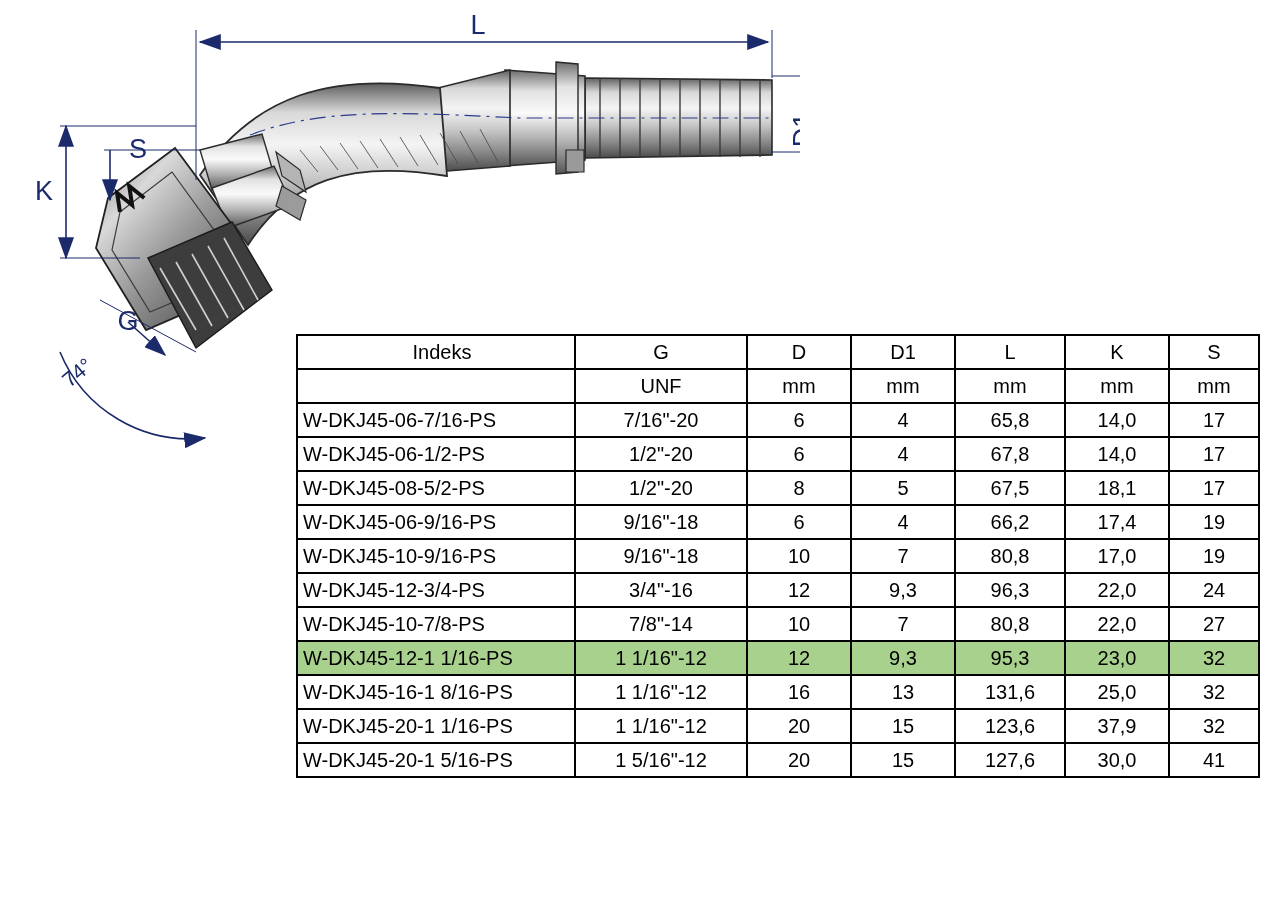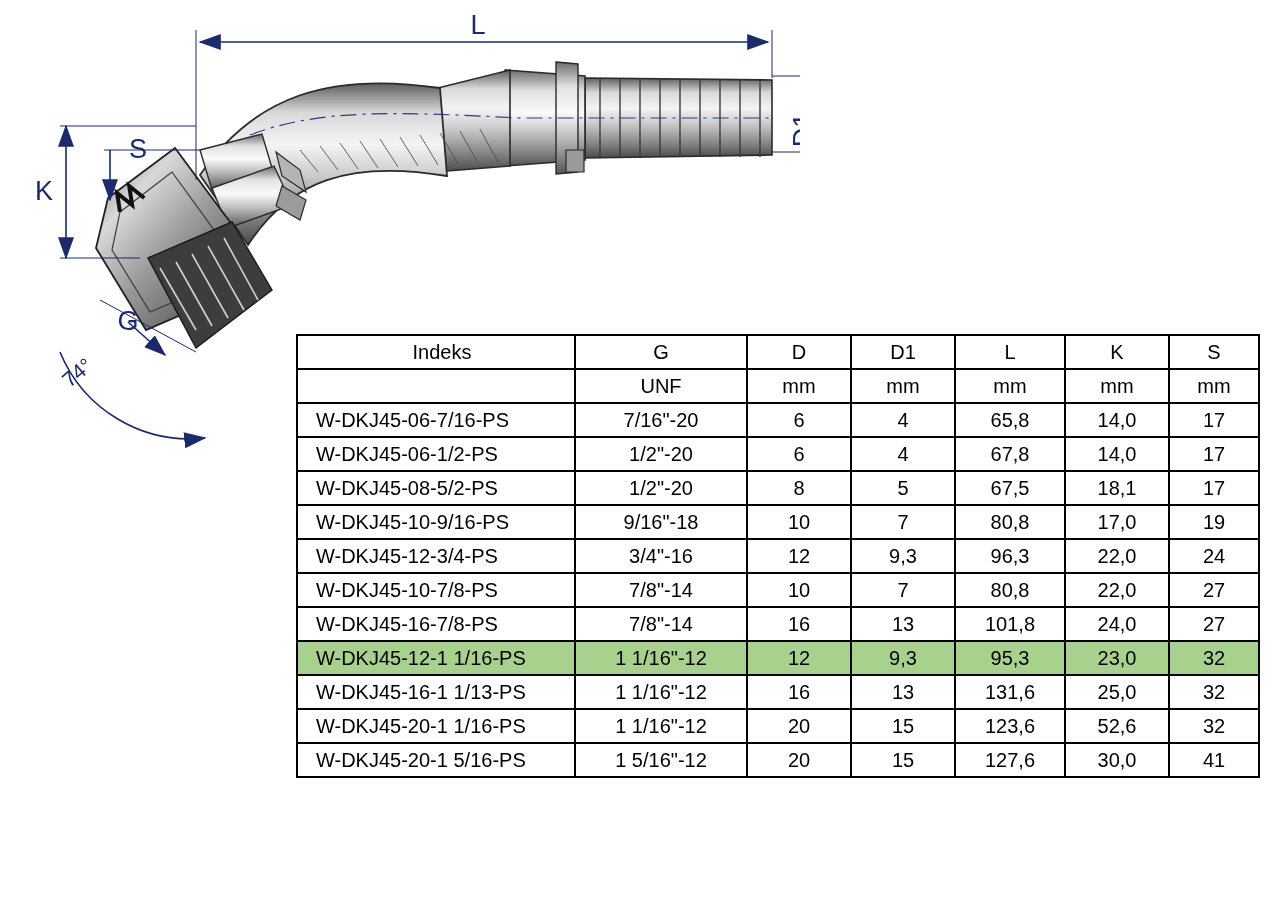--- a/index.html
+++ b/index.html
@@ -56,21 +56,21 @@
     font-size: 20px;
     font-family: "Liberation Sans", sans-serif;
     color: #000000;
     height: 30px;
     padding: 1px 4px;
     text-align: center;
     white-space: nowrap;
   }
   table.spec td.idx, table.spec th.idx {
     text-align: left;
-    padding-left: 18px;
+    padding-left: 5px;
   }
   table.spec th.idx { text-align: center; padding-left: 16px; margin-left: 20px;}
   col.c-index { width: 278px; }
   col.c-g     { width: 172px; }
   col.c-d     { width: 104px; }
   col.c-d1    { width: 104px; }
   col.c-l     { width: 110px; }
   col.c-k     { width: 104px; }
   col.c-s     { width: 90px; }
 
@@ -262,20 +262,29 @@
           <tr>
             <td class="idx">W-DKJ45-08-5/2-PS</td>
             <td>1/2"-20</td>
             <td>8</td>
             <td>5</td>
             <td>67,5</td>
             <td>18,1</td>
             <td>17</td>
           </tr>
           <tr>
+            <td class="idx">W-DKJ45-06-9/16-PS</td>
+            <td>9/16"-18</td>
+            <td>6</td>
+            <td>4</td>
+            <td>66,2</td>
+            <td>17,4</td>
+            <td>19</td>
+          </tr>
+          <tr>
             <td class="idx">W-DKJ45-10-9/16-PS</td>
             <td>9/16"-18</td>
             <td>10</td>
             <td>7</td>
             <td>80,8</td>
             <td>17,0</td>
             <td>19</td>
           </tr>
           <tr>
             <td class="idx">W-DKJ45-12-3/4-PS</td>
@@ -286,56 +295,47 @@
             <td>22,0</td>
             <td>24</td>
           </tr>
           <tr>
             <td class="idx">W-DKJ45-10-7/8-PS</td>
             <td>7/8"-14</td>
             <td>10</td>
             <td>7</td>
             <td>80,8</td>
             <td>22,0</td>
-            <td>27</td>
-          </tr>
-          <tr>
-            <td class="idx">W-DKJ45-16-7/8-PS</td>
-            <td>7/8"-14</td>
-            <td>16</td>
-            <td>13</td>
-            <td>101,8</td>
-            <td>24,0</td>
             <td>27</td>
           </tr>
           <tr class="highlight">
             <td class="idx">W-DKJ45-12-1 1/16-PS</td>
             <td>1 1/16"-12</td>
             <td>12</td>
             <td>9,3</td>
             <td>95,3</td>
             <td>23,0</td>
             <td>32</td>
           </tr>
           <tr>
-            <td class="idx">W-DKJ45-16-1 1/13-PS</td>
+            <td class="idx">W-DKJ45-16-1 8/16-PS</td>
             <td>1 1/16"-12</td>
             <td>16</td>
             <td>13</td>
             <td>131,6</td>
             <td>25,0</td>
             <td>32</td>
           </tr>
           <tr>
             <td class="idx">W-DKJ45-20-1 1/16-PS</td>
             <td>1 1/16"-12</td>
             <td>20</td>
             <td>15</td>
             <td>123,6</td>
-            <td>52,6</td>
+            <td>37,9</td>
             <td>32</td>
           </tr>
           <tr>
             <td class="idx">W-DKJ45-20-1 5/16-PS</td>
             <td>1 5/16"-12</td>
             <td>20</td>
             <td>15</td>
             <td>127,6</td>
             <td>30,0</td>
             <td>41</td>

